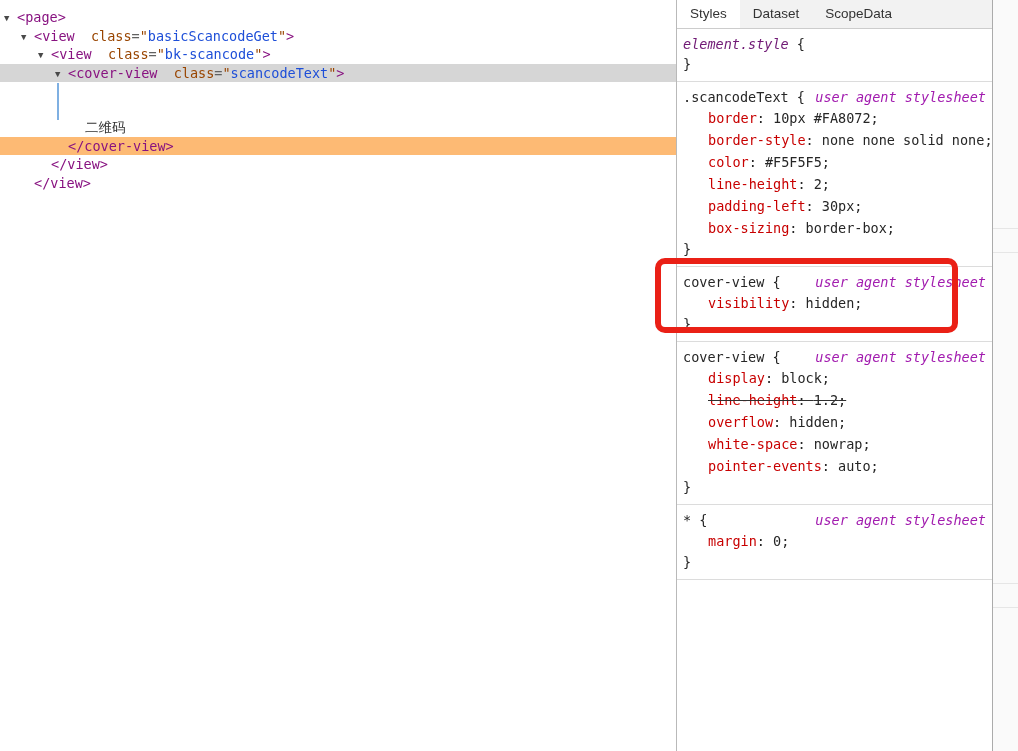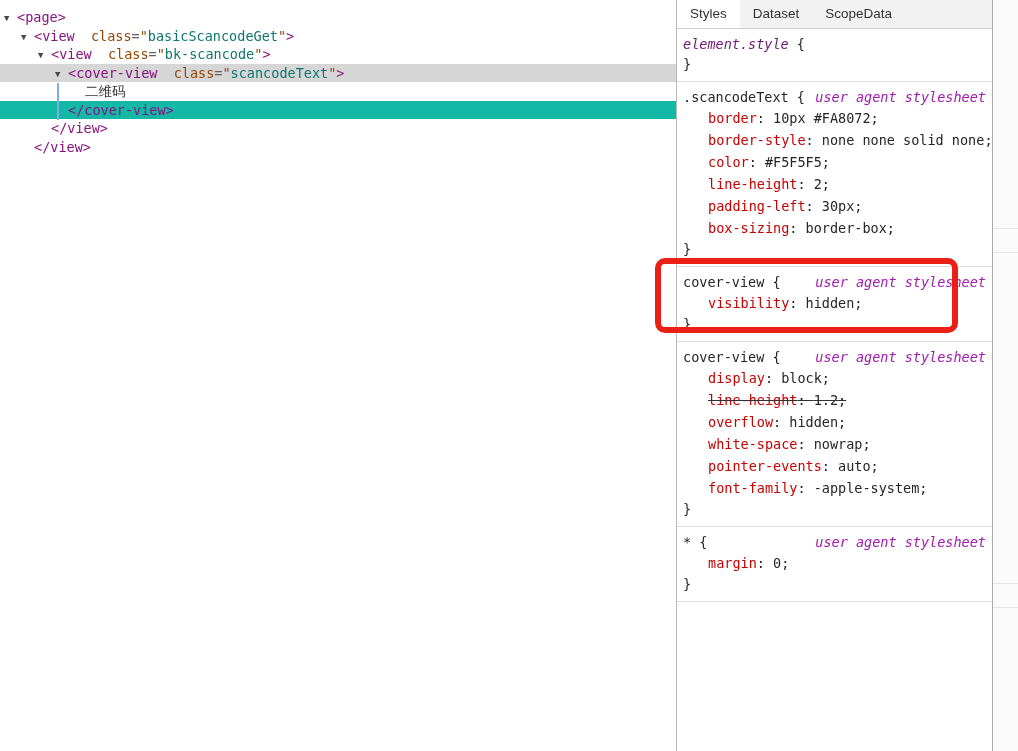--- a/index.html
+++ b/index.html
@@ -5,28 +5,28 @@
   html,body{margin:0;padding:0;background:#fff;}
   .app{position:relative;width:1018px;height:751px;overflow:hidden;background:#fff;
        font-family:"DejaVu Sans Mono",monospace;font-size:13.5px;color:#303030;}
 
   
   .elements-panel{position:absolute;left:0;top:0;width:676px;height:751px;
                   border-right:1px solid #b9b9b9;background:#fff;}
   .tree{padding-top:8px;}
   .trow{height:18.5px;line-height:18.5px;white-space:pre;cursor:default;}
   .trow.sel{background:#d6d6d6;}
-  .trow.sel2{background:#14b8a6;}
+  .trow.sel2{background:#fdba74;}
   .arrow{display:inline-block;width:13px;font-size:9px;color:#494949;vertical-align:1px;}
   .sp{display:inline-block;width:13px;}
   .tag{color:#881280;}
   .attr{color:#994500;}
   .eq{color:#616161;}
   .quote{color:#994500;}
-  .aval{color:#0f766e;}
+  .aval{color:#1d4ed8;}
   .txt{color:#303030;}
   .guide{position:absolute;left:57px;top:83px;width:2px;height:37px;background:#7fb0e2;}
 
   
   .styles-panel{position:absolute;left:677px;top:0;width:315px;height:751px;background:#fff;}
   .tabbar{height:28px;background:#f2f2f2;border-bottom:1px solid #cccccc;
           font-family:"Liberation Sans",sans-serif;font-size:13.5px;color:#333;}
   .tab{display:inline-block;height:28px;line-height:28px;padding:0 13px;cursor:pointer;text-align:right;}
   .tab.active{background:#ffffff;}
   .sections{}
@@ -56,21 +56,21 @@
 <body>
 
 <div class="app">
 
   <div class="elements-panel">
     <div class="tree" id="tree">
         <div class="trow" style="padding-left: 4px;"><span class="arrow">▼</span><span class="tag">&lt;</span><span class="tag">page</span><span class="tag">&gt;</span></div>
         <div class="trow" style="padding-left: 21px;"><span class="arrow">▼</span><span class="tag">&lt;</span><span class="tag">view</span><span class="txt">  </span><span class="attr">class</span><span class="eq">=</span><span class="quote">"</span><span class="aval">basicScancodeGet</span><span class="quote">"</span><span class="tag">&gt;</span></div>
         <div class="trow" style="padding-left: 38px;"><span class="arrow">▼</span><span class="tag">&lt;</span><span class="tag">view</span><span class="txt">  </span><span class="attr">class</span><span class="eq">=</span><span class="quote">"</span><span class="aval">bk-scancode</span><span class="quote">"</span><span class="tag">&gt;</span></div>
         <div class="trow sel" style="padding-left: 55px;"><span class="arrow">▼</span><span class="tag">&lt;</span><span class="tag">cover-view</span><span class="txt">  </span><span class="attr">class</span><span class="eq">=</span><span class="quote">"</span><span class="aval">scancodeText</span><span class="quote">"</span><span class="tag">&gt;</span></div>
-        <div class="trow" style="padding-left: 72px;"><span class="sp"></span><span class="txt">二维码</span></div>
+        <div class="trow" style="padding-left: 72px; margin-top: 36px;"><span class="sp"></span><span class="txt">二维码</span></div>
         <div class="trow sel2" style="padding-left: 55px;"><span class="sp"></span><span class="tag">&lt;/cover-view&gt;</span></div>
         <div class="trow" style="padding-left: 38px;"><span class="sp"></span><span class="tag">&lt;/view&gt;</span></div>
         <div class="trow" style="padding-left: 21px;"><span class="sp"></span><span class="tag">&lt;/view&gt;</span></div>
       </div>
     <div class="guide"></div>
   </div>
 
   <div class="styles-panel">
     <div class="tabbar" id="tabbar"><div class="tab active">Styles</div><div class="tab">Dataset</div><div class="tab">ScopeData</div></div>
     <div class="sections" id="sections">
@@ -93,21 +93,20 @@
           <div class="decl"><span class="prop">visibility</span><span class="pval">: </span><span class="pval">hidden</span><span class="pval">;</span></div>
           <div class="closebrace">}</div>
         </div>
         <div class="sec">
           <div class="sec-header"><span class="origin">user agent stylesheet</span><span class="selector">cover-view</span><span class="brace"> {</span></div>
           <div class="decl"><span class="prop">display</span><span class="pval">: </span><span class="pval">block</span><span class="pval">;</span></div>
           <div class="decl struck"><span class="prop">line-height</span><span class="pval">: </span><span class="pval">1.2</span><span class="pval">;</span></div>
           <div class="decl"><span class="prop">overflow</span><span class="pval">: </span><span class="pval">hidden</span><span class="pval">;</span></div>
           <div class="decl"><span class="prop">white-space</span><span class="pval">: </span><span class="pval">nowrap</span><span class="pval">;</span></div>
           <div class="decl"><span class="prop">pointer-events</span><span class="pval">: </span><span class="pval">auto</span><span class="pval">;</span></div>
-          <div class="decl"><span class="prop">font-family</span><span class="pval">: </span><span class="pval">-apple-system</span><span class="pval">;</span></div>
           <div class="closebrace">}</div>
         </div>
         <div class="sec">
           <div class="sec-header"><span class="origin">user agent stylesheet</span><span class="selector">*</span><span class="brace"> {</span></div>
           <div class="decl"><span class="prop">margin</span><span class="pval">: </span><span class="pval">0</span><span class="pval">;</span></div>
           <div class="closebrace">}</div>
         </div>
       </div>
   </div>
 

